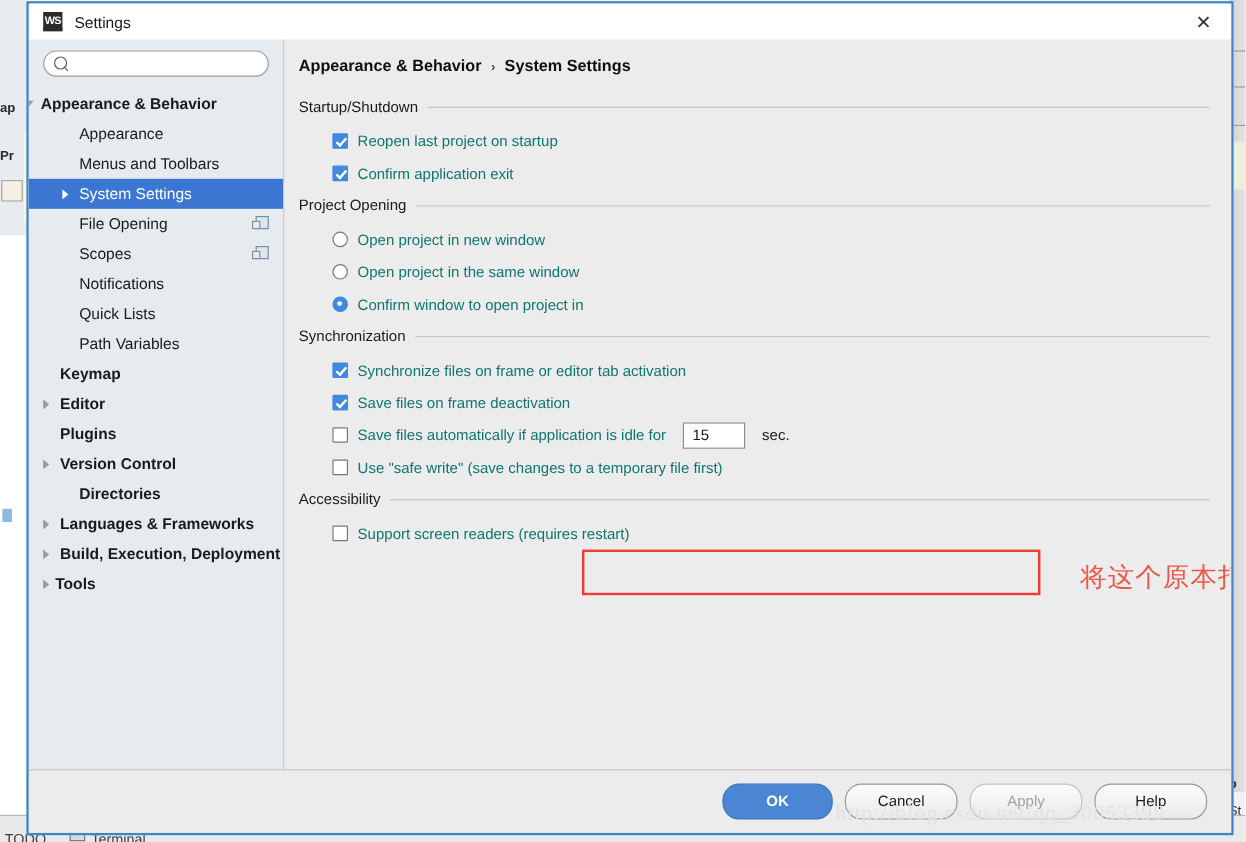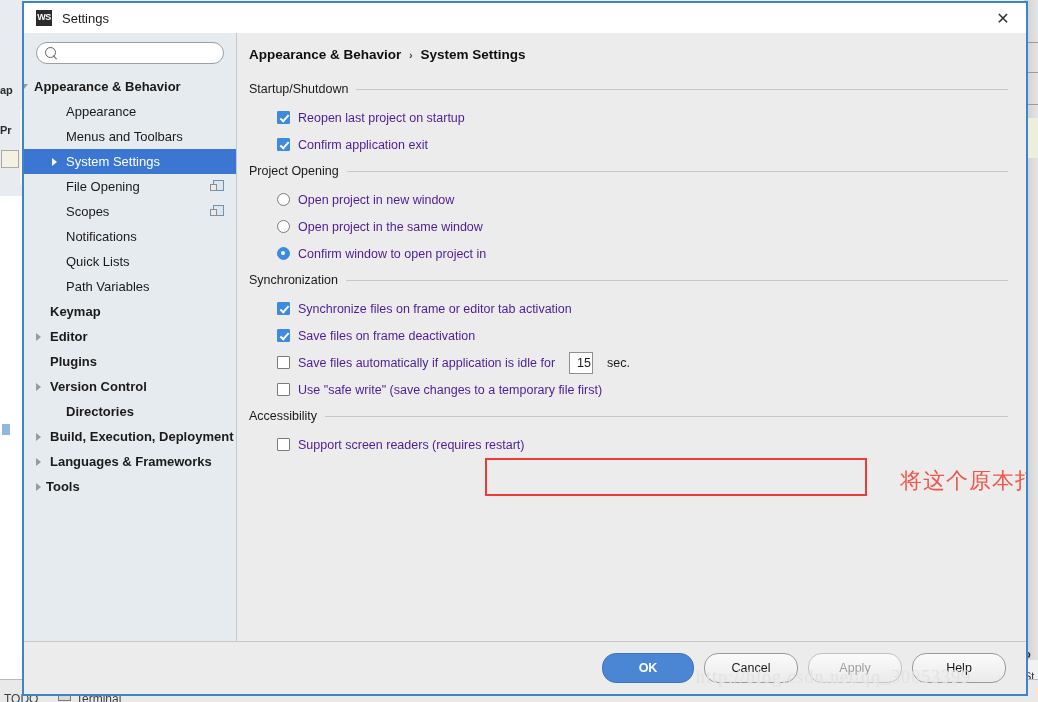--- a/index.html
+++ b/index.html
@@ -187,21 +187,21 @@
     font-family: "Liberation Sans", sans-serif;
   }
   .group-head .line {
     flex: 1; height: 1px; background: #c8c8c8; margin-left: 8px;
   }
   .opt-row {
     display: flex; align-items: center;
     height: 27px; padding-left: 30px; position: relative;
   }
   .opt-label {
-    font-size: 12.5px; color: #4c1d95; margin-left: 8px;
+    font-size: 12.5px; color: #0f766e; margin-left: 8px;
     font-family: "Liberation Sans", sans-serif; white-space: nowrap;
   }
   .cb {
     width: 13px; height: 13px; box-sizing: border-box;
     border: 1px solid #7a7a7a; background: #ffffff; flex: 0 0 13px;
     position: relative; border-radius: 1px; cursor: pointer;
   }
   .cb.checked { background: #3d8ade; border-color: #3d8ade; }
   .cb.checked::after {
     content: ""; position: absolute; left: 4px; top: 1px;
@@ -212,21 +212,21 @@
     width: 13px; height: 13px; box-sizing: border-box;
     border: 1.4px solid #7a7a7a; background: #ffffff; border-radius: 50%;
     flex: 0 0 13px; position: relative; cursor: pointer;
   }
   .rb.checked { background: #3d8ade; border-color: #3d8ade; }
   .rb.checked::after {
     content: ""; position: absolute; left: 3.4px; top: 3.4px;
     width: 4px; height: 4px; background: #ffffff; border-radius: 50%;
   }
   .spin {
-    width: 24px; height: 22px; margin-left: 14px;
+    width: 52px; height: 22px; margin-left: 14px;
     border: 1px solid #8f8f8f; background: #ffffff;
     box-sizing: border-box; display: flex; align-items: center;
     padding-left: 7px; font-size: 12.5px; color: #1a1a1a;
     font-family: "Liberation Sans", sans-serif;
   }
   .sec-label {
     margin-left: 14px; font-size: 12.5px; color: #1a1a1a;
     font-family: "Liberation Sans", sans-serif;
   }
   .highlight-box {
@@ -361,25 +361,25 @@
             </div>
             <div class="tree-row bold">
               <div class="tree-arrow" style="left: 12px;"></div>
               <span class="tree-label" style="margin-left: 26px;">Version Control</span>
             </div>
             <div class="tree-row bold">
               <span class="tree-label" style="margin-left: 26px; padding-left: 16px;">Directories</span>
             </div>
             <div class="tree-row bold">
               <div class="tree-arrow" style="left: 12px;"></div>
+              <span class="tree-label" style="margin-left: 26px;">Languages &amp; Frameworks</span>
+            </div>
+            <div class="tree-row bold">
+              <div class="tree-arrow" style="left: 12px;"></div>
               <span class="tree-label" style="margin-left: 26px;">Build, Execution, Deployment</span>
-            </div>
-            <div class="tree-row bold">
-              <div class="tree-arrow" style="left: 12px;"></div>
-              <span class="tree-label" style="margin-left: 26px;">Languages &amp; Frameworks</span>
             </div>
             <div class="tree-row bold">
               <div class="tree-arrow" style="left: 12px;"></div>
               <span class="tree-label" style="margin-left: 22px;">Tools</span>
             </div>
           </div>
       </div>
 
       <div class="content">
         <div class="breadcrumb">

